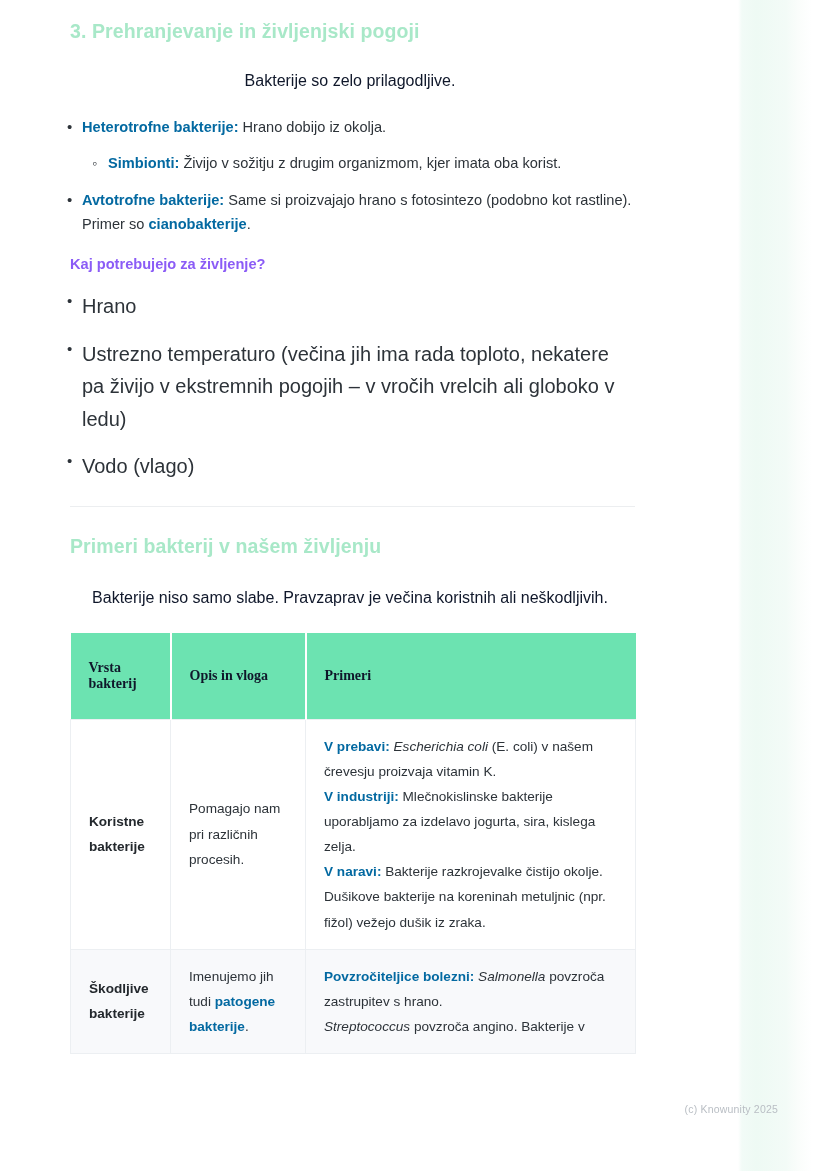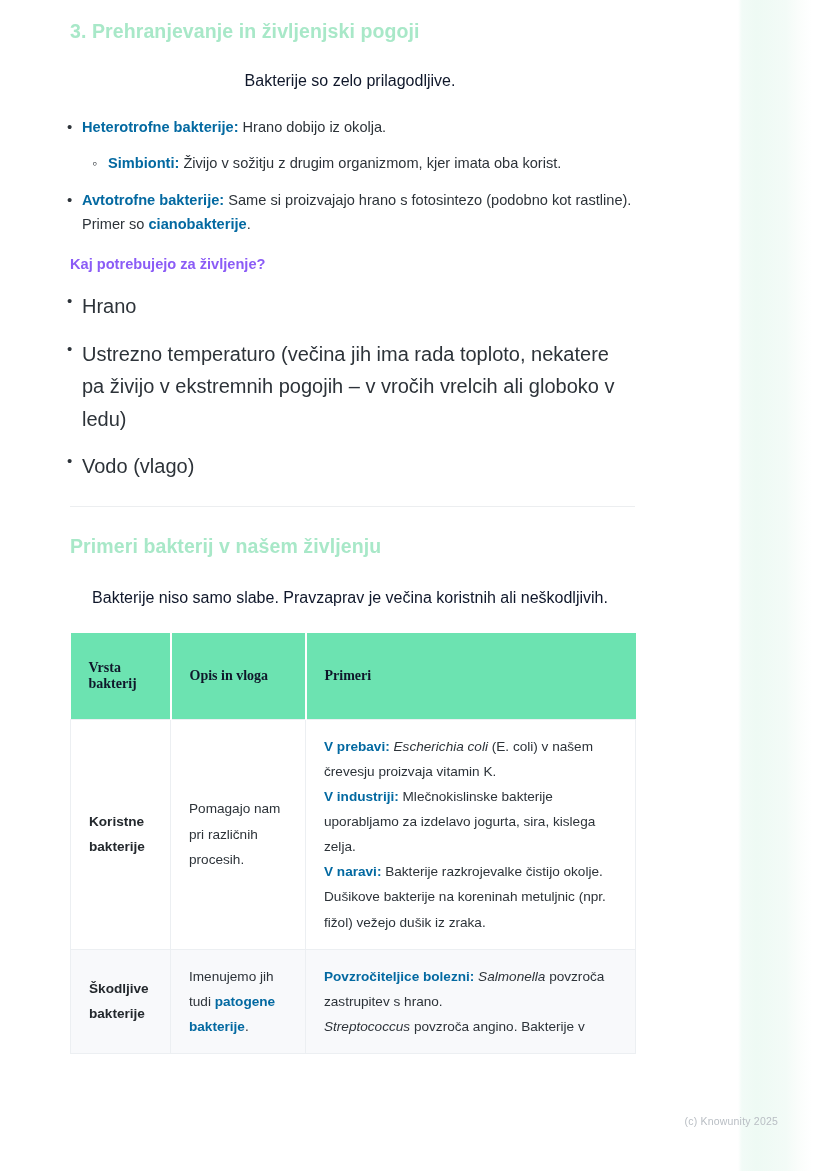--- a/index.html
+++ b/index.html
@@ -168,21 +168,21 @@
     color: #2d3339;
     background: #ffffff;
   }
   table.facts tbody td.first { font-weight: 700; color: #23282d; }
   table.facts tbody tr.alt td { background: #f8f9fb; }
   table.facts tbody td.examples { vertical-align: top; }
 
   .watermark {
     position: absolute;
     right: 50px;
-    bottom: 44px;
+    bottom: 56px;
     font-size: 10.5px;
     color: #b9bec4;
     letter-spacing: .2px;
     white-space: nowrap;
   }
 </style>
 </head>
 <body>
 
 <div id="page-edge"></div>

